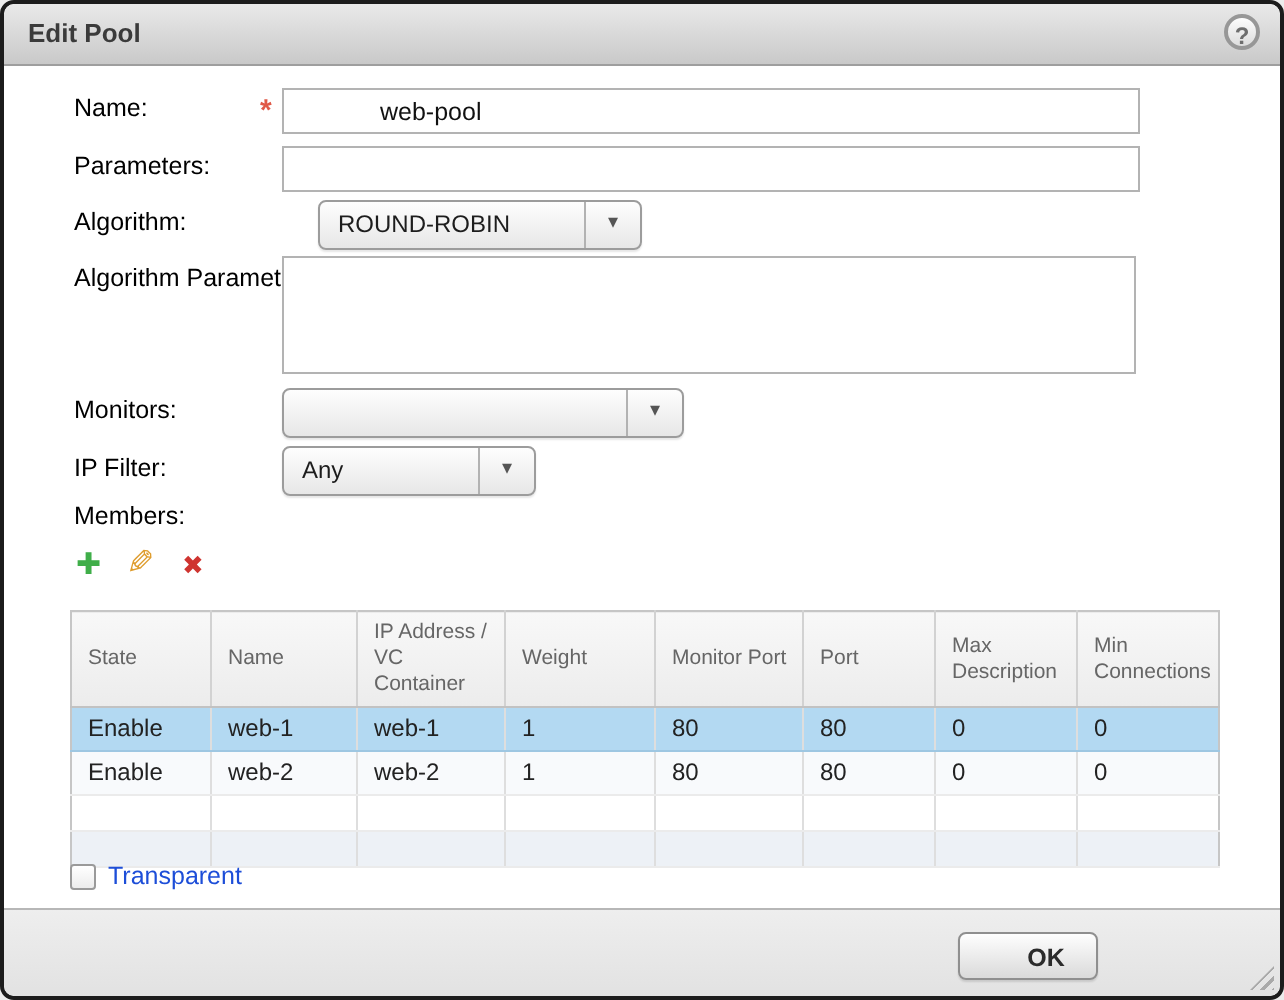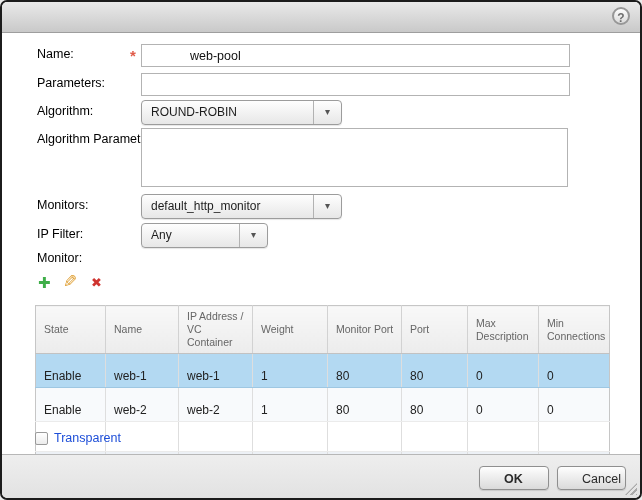--- a/index.html
+++ b/index.html
@@ -30,79 +30,79 @@
   .tool-edit{left:61px;top:271px;font-size:17px;color:var(--yellow);transform:scaleX(-1);}
   .tool-del{left:89px;top:274px;font-size:13px;color:var(--delred);font-weight:bold;}
   
   table{position:absolute;left:33px;top:303px;width:574px;border-collapse:collapse;table-layout:fixed;
     border:1px solid #c6c6c6;background:#fff;}
   th{background:linear-gradient(#f8f8f8,#ececec);border-right:1px solid #d2d2d2;border-bottom:1px solid #c2c2c2;
     font-weight:normal;font-size:10.5px;color:#666;text-align:left;padding:4px 2px 4px 8px;
     height:27px;vertical-align:middle;white-space:pre-line;line-height:13px;cursor:pointer;}
   th:last-child,td:last-child{border-right:none;}
   td{border-right:1px solid #dedede;border-bottom:1px solid #ebebeb;font-size:12px;color:#222;
-    padding:12px 0 0 8px;height:21px;line-height:21px;overflow:hidden;white-space:nowrap;}
+    padding:0 0 0 8px;height:21px;line-height:21px;overflow:hidden;white-space:nowrap;}
   tr.selected td{background:var(--sel);border-bottom-color:#9ec7e2;}
   tr.lighttint td{background:var(--tintlight);}
   tr.empty td{height:17px;}
   tr.tinted td{background:var(--tint);}
   
   .chk{position:absolute;left:33px;top:430px;width:13px;height:13px;box-sizing:border-box;
     border:1px solid #9a9a9a;border-radius:2px;background:linear-gradient(#fff,#ececec);cursor:pointer;}
   .chk-lbl{position:absolute;left:52px;top:429px;font-size:12.5px;color:#1d4ed8;}
   
   .footer{position:absolute;left:0;right:0;bottom:0;height:43px;background:linear-gradient(#eeeeee,#e2e2e2);
     border-top:1px solid #b7b7b7;border-radius:0 0 5px 5px;}
   .btn{position:absolute;top:11px;height:24px;box-sizing:border-box;border:1px solid #8f8f8f;border-radius:4px;
     background:linear-gradient(#fefefe,#dadada);font-family:inherit;font-size:12.5px;color:#2b2b2b;
-    text-align:left;line-height:22px;cursor:pointer;box-shadow:0 1px 1px rgba(0,0,0,.12);padding-left:24px;}
+    text-align:center;line-height:22px;cursor:pointer;box-shadow:0 1px 1px rgba(0,0,0,.12);padding-left:24px;}
   .btn-ok{right:91px;width:70px;font-weight:bold;}
   .btn-cancel{right:14px;width:69px;}
   .grip{position:absolute;right:3px;bottom:3px;width:12px;height:12px;cursor:nwse-resize;
     background:repeating-linear-gradient(135deg,#a9a9a9 0 1.5px,transparent 1.5px 4px);
     clip-path:polygon(100% 0,100% 100%,0 100%);}
 </style>
 </head>
 <body>
 
 <div id="dialog">
 
   <div class="titlebar">
+    <span class="title">Edit Pool</span>
     <span class="help">?</span>
   </div>
 
   <span class="lbl" style="left:35px;top:45px">Name:</span>
   <span class="req">*</span>
   <input class="txt" style="left: 139px; top: 42px; width: 429px; padding-left: 48px;" value="web-pool">
 
   <span class="lbl" style="left:35px;top:74px">Parameters:</span>
   <input class="txt" style="left: 139px; top: 71px; width: 429px;" value="">
 
   <span class="lbl" style="left:35px;top:102px">Algorithm:</span>
-  <div class="dd" style="left:139px;top:98px;width:201px">
+  <div class="dd" style="left:157px;top:98px;width:162px">
     <span class="dd-text">ROUND-ROBIN</span>
     <span class="dd-arrow">▾</span>
   </div>
 
   <span class="lbl" style="left:35px;top:130px">Algorithm Parameters:</span>
   <textarea class="txt" style="left: 139px; top: 126px; width: 427px;"></textarea>
 
   <span class="lbl" style="left:35px;top:196px">Monitors:</span>
   <div class="dd" style="left:139px;top:192px;width:201px">
-    <span class="dd-text">default_http_monitor</span>
     <span class="dd-arrow">▾</span>
   </div>
 
   <span class="lbl" style="left:35px;top:225px">IP Filter:</span>
   <div class="dd" style="left:139px;top:221px;width:127px">
     <span class="dd-text">Any</span>
     <span class="dd-arrow">▾</span>
   </div>
 
-  <span class="lbl" style="left:35px;top:249px">Monitor:</span>
+  <span class="lbl" style="left:35px;top:249px">Members:</span>
 
   <span class="tool tool-add">✚</span>
   <span class="tool tool-edit">✎</span>
   <span class="tool tool-del">✖</span>
 
   <table>
       <colgroup>
         <col style="width: 70px;">
         <col style="width: 73px;">
         <col style="width: 74px;">
@@ -169,17 +169,16 @@
           <td></td>
         </tr>
       </tbody>
     </table>
 
   <span class="chk"></span>
   <span class="chk-lbl">Transparent</span>
 
   <div class="footer">
     <button class="btn btn-ok">OK</button>
-    <button class="btn btn-cancel">Cancel</button>
     <span class="grip"></span>
   </div>
 
 </div>
 
 </body></html>

